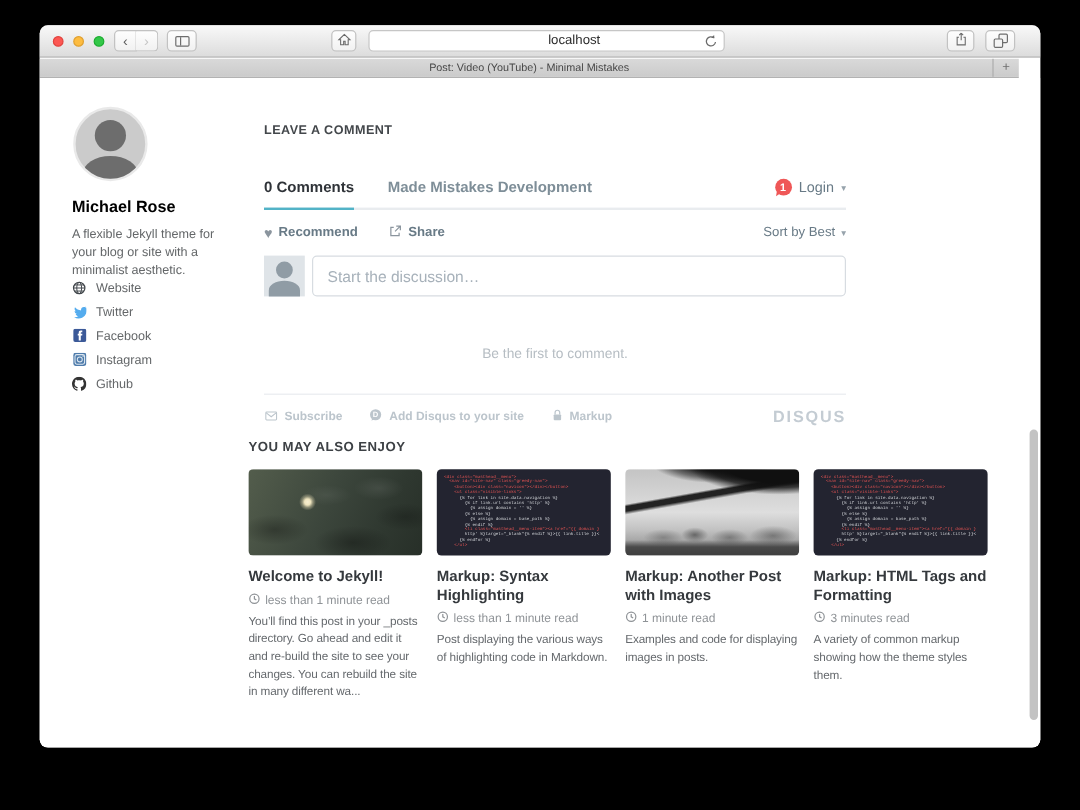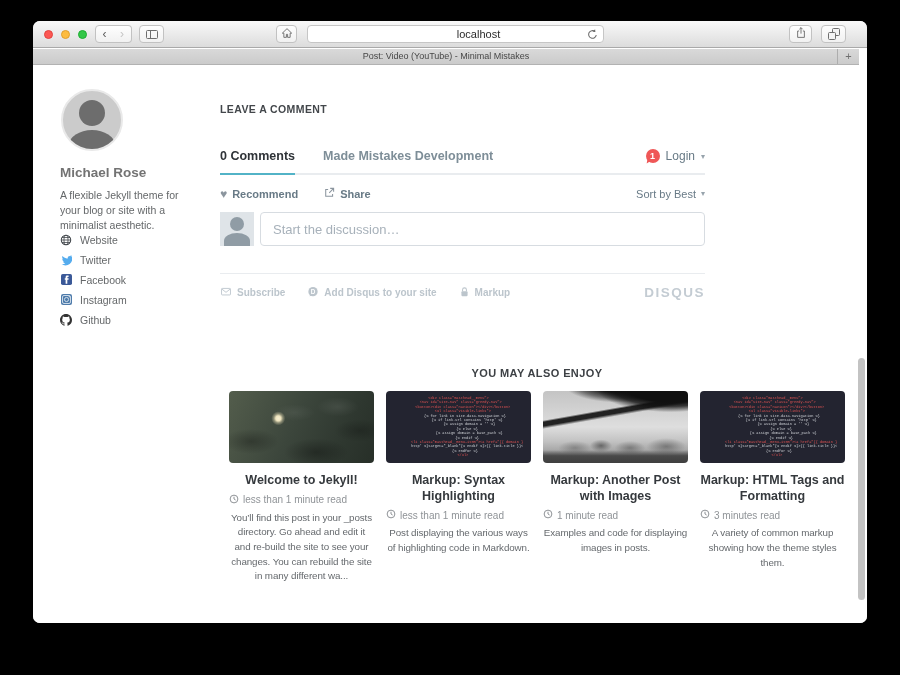--- a/index.html
+++ b/index.html
@@ -31,39 +31,39 @@
   .url { position:absolute; left:274px; top:4px; width:297px; height:18px;
          border:1px solid #c6c6c6; border-radius:4px; background:#fff;
          font-size:11px; color:#2b2b2b; text-align:center; line-height:16px;padding-left:46px; }
   .url .refresh { position:absolute; right:4px; top:2px; }
   .tbtn.shareb { right:55px; width:23px; }
   .tbtn.tabsb  { right:21px; width:25px; }
   .tabs-ic { position:relative; width:12px; height:12px; }
   .tabs-ic .r1 { position:absolute; right:0; top:0; width:8px; height:8px; border:1px solid #6e6e6e; border-radius:1.5px; background:#f4f4f4; }
   .tabs-ic .r2 { position:absolute; left:0; bottom:0; width:8px; height:8px; border:1px solid #6e6e6e; border-radius:1.5px; background:#f4f4f4; }
 
-  .tabbar { position:absolute; top:28px; left:0; right:8px; height:16px;
+  .tabbar { position:absolute; top:28px; left:0; right:18px; height:16px;
             background:linear-gradient(#d9d9d9,#cbcbcb); border-bottom:1px solid #b2b2b2; }
   .tabtitle { font-size:9px; color:#474747; text-align:center; line-height:15px; }
   .newtab { position:absolute; right:0; top:0; height:15px; width:22px; border-left:1px solid #adadad;
             color:#6f6f6f; font-size:11px; line-height:14px; text-align:center; }
 
   .content { position:absolute; top:44px; left:0; right:0; bottom:0; background:#fff; }
   .scroll-thumb { position:absolute; right:2px; top:293px; width:7px; height:242px;
                   background:#c3c3c3; border-radius:4px; }
 
   
   .profile { position:absolute; left:27px; top:24px; width:150px; }
   .avatar { width:62px; height:62px; border-radius:50%; background:#cbcbcb;
             border:2px solid #e9e9e9; position:relative; overflow:hidden; margin-left:1px; }
   .avatar .head { position:absolute; left:50%; top:9px; transform:translateX(-50%);
                   width:26px; height:26px; border-radius:50%; background:#6d6d6d; }
   .avatar .shoulders { position:absolute; left:50%; top:39px; transform:translateX(-50%);
                   width:46px; height:30px; border-radius:50% 50% 0 0; background:#6d6d6d; }
-  .p-name { margin-top:14px; font-size:13.5px; font-weight:bold; color:#737373; }
+  .p-name { margin-top:14px; font-size:13.5px; font-weight:bold; color:#000000; }
   .p-bio  { margin-top:8px; font-size:10.5px; color:#646769; line-height:1.45; width:141px; }
   .p-links { }
   .s-link { display:flex; align-items:center; gap:8px; height:12px; margin-bottom:8px;
             font-size:10.5px; color:#646769; cursor:pointer; }
   .s-link .ic { width:12px; height:12px; display:flex; align-items:center; justify-content:center; }
 
   
   .main { position:absolute; left:187px; top:38px; width:485px; }
   .lc-head { font-size:10.5px; font-weight:bold; color:#43474b; letter-spacing:.4px; margin-bottom:14px; }
   .dq-tabs { display:flex; align-items:flex-end; border-bottom:2px solid #e9ecef; padding-bottom:10px; }
@@ -93,21 +93,21 @@
                     font-family:"Liberation Sans","DejaVu Sans",sans-serif; }
   .composer-input::placeholder { color:#a7b1ba; }
 
   .dq-empty { text-align:center; margin-top:42px; font-size:11.5px; color:#b6bdc3; }
   .dq-divider { margin-top:27px; border-top:1px solid #e9ecef; }
   .dq-footer { display:flex; align-items:center; margin-top:11px; font-size:10px; font-weight:bold; color:#bcc5cc; }
   .f-item { display:flex; align-items:center; gap:5px; margin-right:22px; cursor:pointer; }
   .dq-logo { margin-left:auto; font-size:13.5px; font-weight:bold; letter-spacing:1.5px; color:#c4ccd3; }
 
   
-  .related { position:absolute; left:196px; top:302px; width:616px;text-align:center; }
+  .related { position:absolute; left:174px; top:302px; width:616px; }
   .r-head { font-size:11px; font-weight:bold; color:#3d4145; letter-spacing:.4px; margin-bottom:12px; }
   .cards { display:grid; grid-template-columns:repeat(4,145px); column-gap:12px; }
   .thumb { height:72px; border-radius:4px; width:100%; }
   .thumb.code { background:#232430; padding:5px 6px; overflow:hidden; }
   .cl { font-family:"Liberation Mono","DejaVu Sans Mono",monospace; font-size:3.6px; line-height:4.4px; white-space:pre; }
   .cl-r { color:#e05252; } .cl-w { color:#cfd2d6; }
   .thumb.green { background:
       radial-gradient(circle at 34% 38%, #f7efd2 0, #efe5bf 2.5px, rgba(230,220,180,.45) 4.5px, rgba(230,220,180,0) 7px),
       radial-gradient(ellipse 30px 14px at 75% 22%, rgba(255,255,255,.08), transparent 70%),
       radial-gradient(ellipse 40px 18px at 15% 70%, rgba(0,0,0,.28), transparent 70%),
@@ -279,20 +279,21 @@
       </div>
 
       <div class="composer">
         <div class="c-avatar">
           <span class="head"></span>
             <span class="shoulders"></span>
         </div>
         <input class="composer-input" type="text" placeholder="Start the discussion…" style="">
       </div>
 
+      <div class="dq-empty">Be the first to comment.</div>
       <div class="dq-divider"></div>
 
       <div class="dq-footer">
         <span class="f-item">
           <span>
             <svg width="12" height="11" viewBox="0 0 16 16">
                 <rect x="1.5" y="3.5" width="13" height="9.5" rx="1" fill="none" stroke="#bcc5cc" stroke-width="1.3"></rect>
                 <path d="M2 4.5L8 9.2l6-4.7" fill="none" stroke="#bcc5cc" stroke-width="1.3"></path>
               </svg>
           </span>

